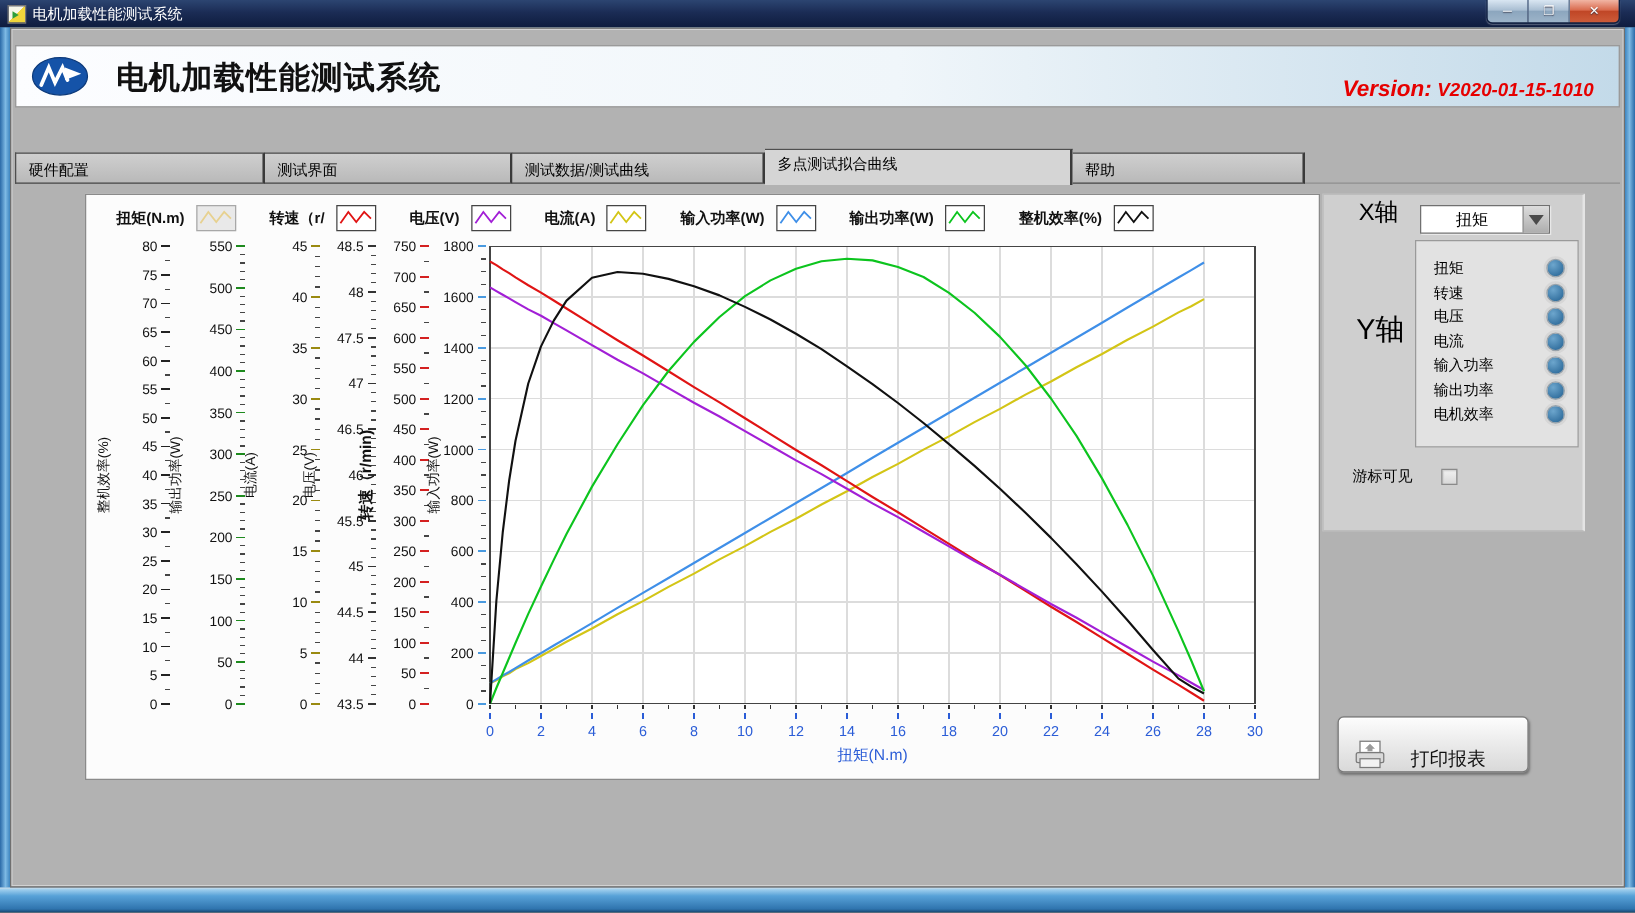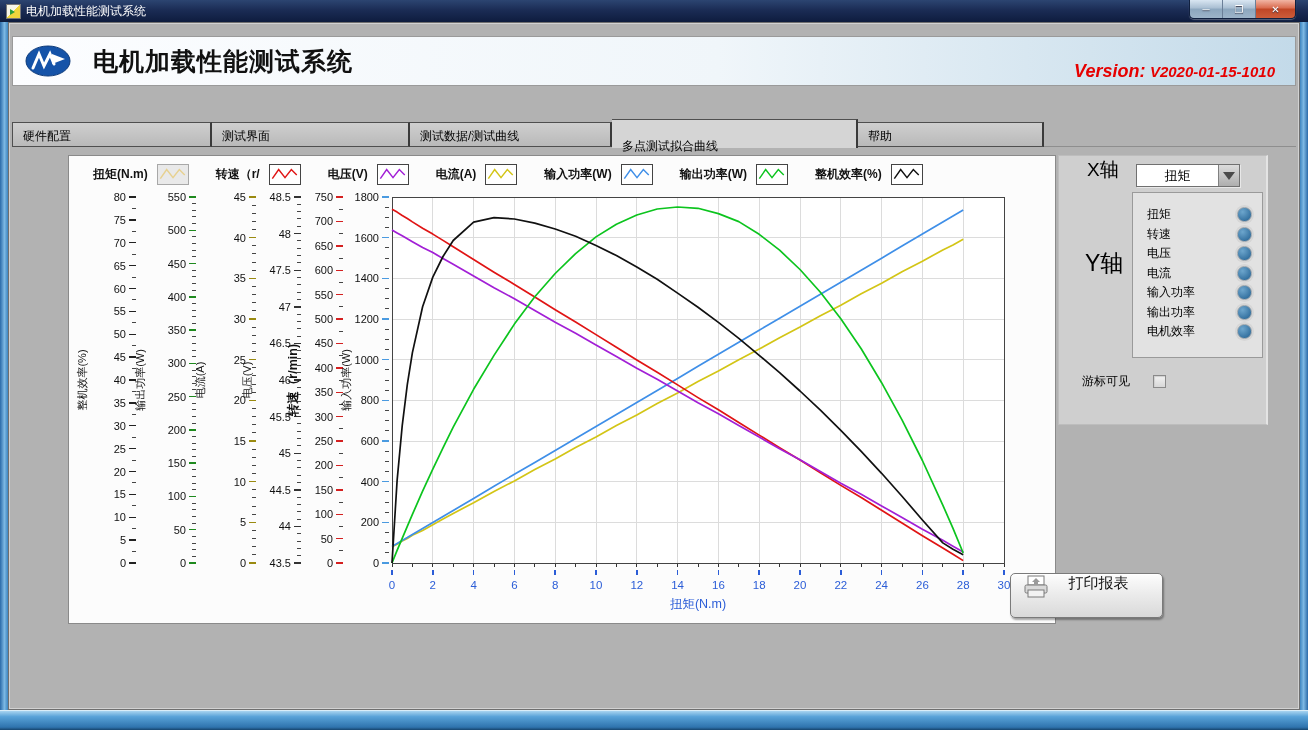--- a/index.html
+++ b/index.html
@@ -40,21 +40,21 @@
   .version{position:absolute;right:20px;top:24px;color:#e60000;font-weight:bold;font-style:italic;}
   .version .vlabel{font-size:18px;}
   .version .vvalue{font-size:15px;}
   
   .tabstrip{position:absolute;left:12px;top:86px;width:1284px;height:28px;display:flex;
       border-bottom:1px solid #8e8e8e;margin-top:33px;}
   .tab{position:relative;height:25px;margin-top:3px;padding:5px 0 0 10px;font-size:12px;color:#000;
       background:linear-gradient(180deg,#cfcfcf,#b9b9b9);
       border:1px solid #4f4f4f;border-right:2px solid #3a3a3a;cursor:default;}
   .tab + .tab{border-left:none;}
-  .tab.active{height:29px;margin-top:0;padding-top:18px;background:#d5d5d5;z-index:3;
+  .tab.active{height:29px;margin-top:0;padding-top:3px;background:#d5d5d5;z-index:3;
       border-bottom:none;border-right:2px solid #3a3a3a;}
   
   .chart-panel{position:absolute;left:68px;top:155px;width:988px;height:469px;
       background:#fcfcfc;border:1px solid #8a8a8a;}
   .legend{position:absolute;left:24px;top:6px;height:24px;display:flex;align-items:center;gap:27px;}
   .legend-item{display:flex;align-items:center;gap:9px;}
   .legend-label{font-size:12px;font-weight:bold;color:#111;white-space:nowrap;}
   .legend-swatch{width:32px;height:21px;border:1px solid #444;background:#fff;display:block;}
   .legend-swatch.hl{background:#e9e9e9;border:1px solid #a8a8a8;}
   .plot-svg{position:absolute;left:0;top:0;}
@@ -74,24 +74,24 @@
       border:1px solid #9a9a9a;padding-top:12px;}
   .list-row{height:19.5px;display:flex;align-items:center;padding:0 10px 0 14px;}
   .list-row .row-label{flex:1;font-size:12px;color:#000;}
   .led{width:15px;height:15px;border-radius:50%;border:1px solid #98a2aa;
       background:radial-gradient(circle at 35% 30%,#6da6cd,#33709f 75%);
       box-shadow:0 0 0 2px #d6d6d6;}
   .cursor-row{position:absolute;left:1082px;top:373px;display:flex;align-items:center;gap:23px;text-align:center;}
   .cursor-label{font-size:12px;color:#000;}
   .checkbox{width:13px;height:13px;border:1px solid #8a8a8a;
       background:linear-gradient(180deg,#f2f2f2,#d8d8d8);box-shadow:inset 1px 1px 1px #cfcfcf;}
-  .print-btn{position:absolute;left:1010px;top:573px;width:153px;height:45px;border-radius:5px;
+  .print-btn{position:absolute;left:1070px;top:573px;width:153px;height:45px;border-radius:5px;
       background:linear-gradient(180deg,#fdfdfd 0%,#ececec 45%,#d9d9d9 100%);
       border:1px solid #7a7a7a;box-shadow:1px 2px 2px rgba(0,0,0,.35), inset 0 1px 0 #fff;
-      display:flex;align-items:flex-start;}
+      display:flex;align-items:flex-end;}
   .print-label{flex:1;text-align:center;font-size:15px;color:#111;padding-right:14px;}
   .printer-icon{margin-left:12px;width:26px;height:26px;}
 </style>
 </head>
 <body>
 
 <div id="app">
 
   <div class="titlebar">
     <span class="app-icon"></span>

